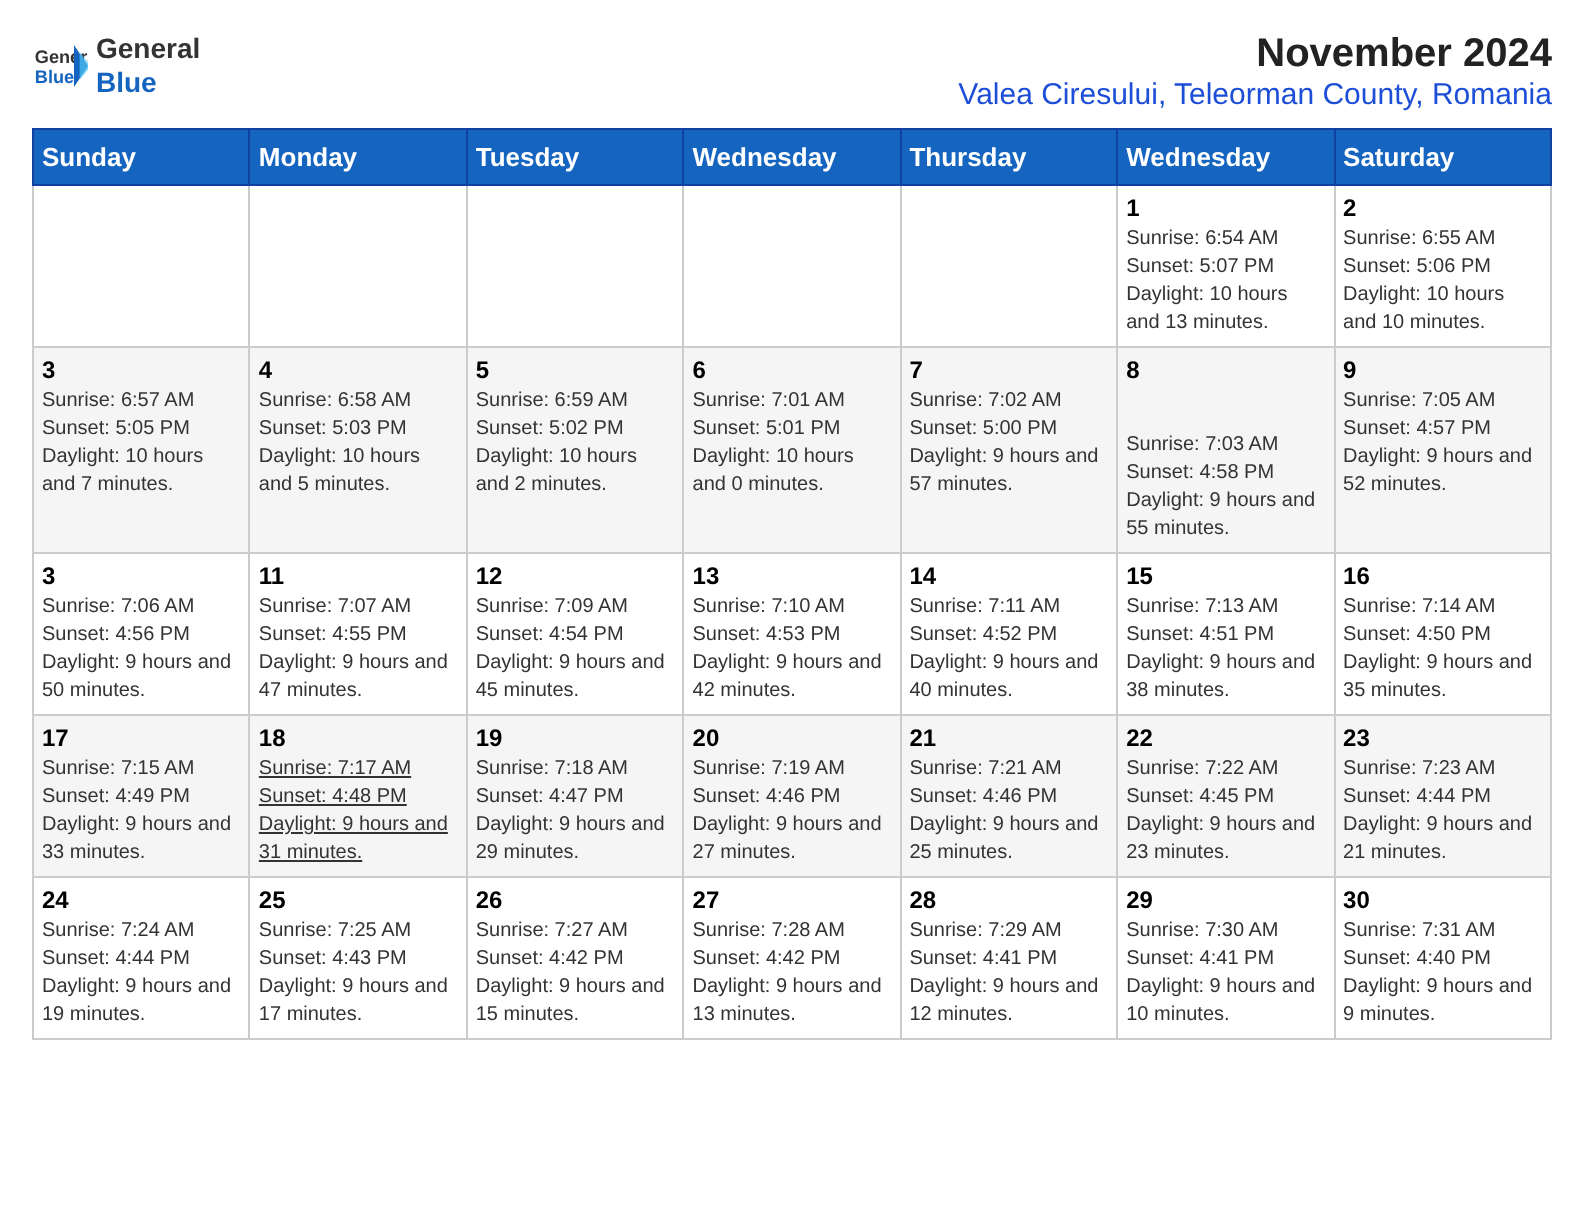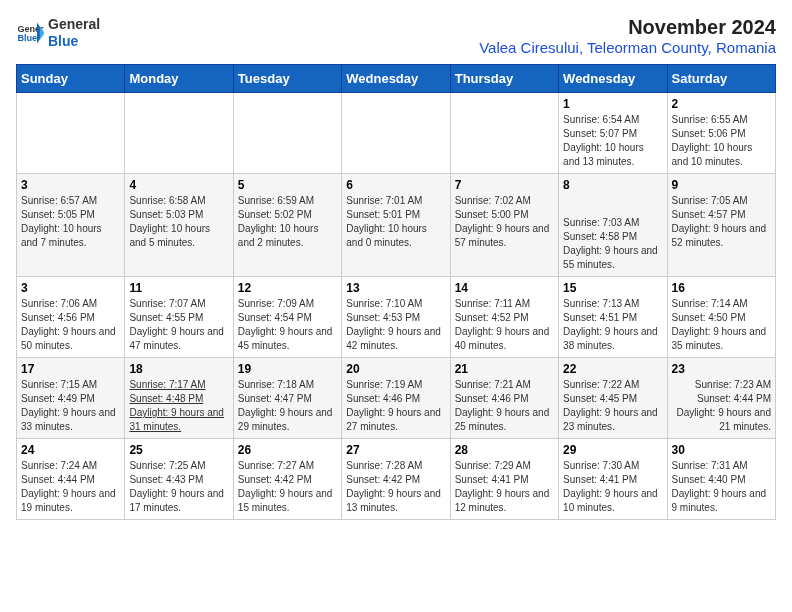--- a/index.html
+++ b/index.html
@@ -252,21 +252,21 @@
 Daylight: 9 hours and 25 minutes.</div>
         </td>
         <td>
           <span class="day-number">22</span>
           <div class="day-info" style="white-space: pre-line;">Sunrise: 7:22 AM
 Sunset: 4:45 PM
 Daylight: 9 hours and 23 minutes.</div>
         </td>
         <td>
           <span class="day-number">23</span>
-          <div class="day-info" style="white-space: pre-line; text-align: right;">Sunrise: 7:23 AM
+          <div class="day-info" style="white-space: pre-line;">Sunrise: 7:23 AM
 Sunset: 4:44 PM
 Daylight: 9 hours and 21 minutes.</div>
         </td>
       </tr>
       <tr>
         <td>
           <span class="day-number">24</span>
           <div class="day-info" style="white-space: pre-line;">Sunrise: 7:24 AM
 Sunset: 4:44 PM
 Daylight: 9 hours and 19 minutes.</div>

